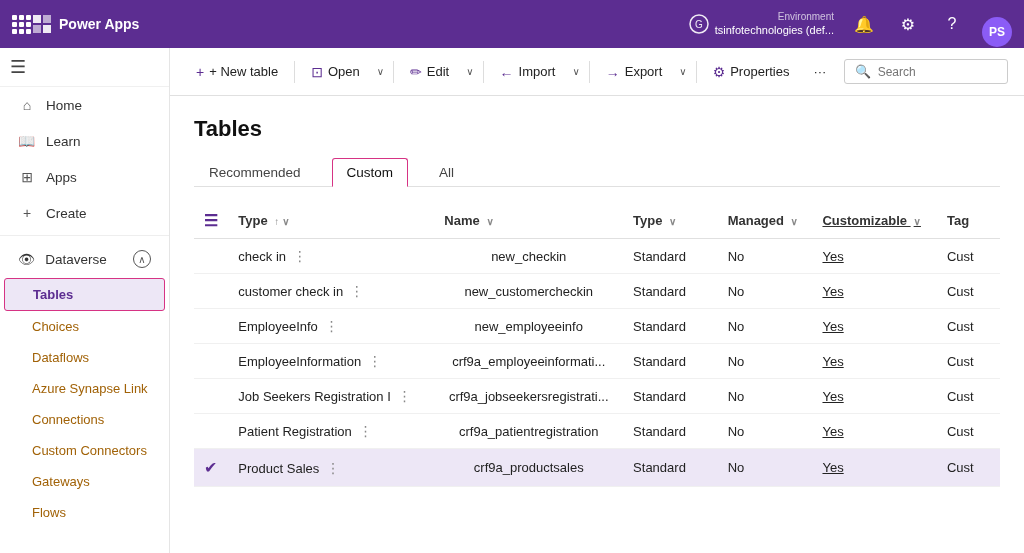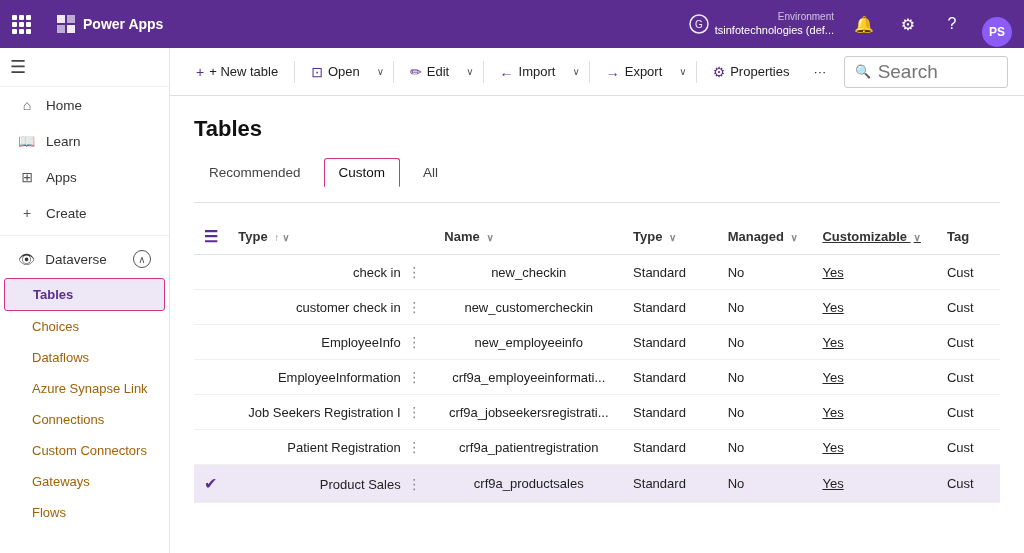--- a/index.html
+++ b/index.html
@@ -8,21 +8,21 @@
     
     .topbar {
       background: #5c2d91;
       height: 48px;
       display: flex;
       align-items: center;
       padding: 0 12px;
       gap: 10px;
       flex-shrink: 0;
     }
-    .topbar-left { display: flex; align-items: center; gap: 26px; flex: 1; }
+    .topbar-left { display: flex; align-items: center; gap: 2px; flex: 1; }
     .topbar-logo { color: white; font-size: 14px; font-weight: 600; display: flex; align-items: center; gap: 8px; }
     .topbar-waffle { display: grid; grid-template-columns: repeat(3,5px); gap: 2px; cursor: pointer; }
     .topbar-waffle span { width: 5px; height: 5px; background: white; display: block; border-radius: 1px; }
     .topbar-right { display: flex; align-items: center; gap: 16px; }
     .env-info { color: white; font-size: 11px; text-align: right; line-height: 1.3; }
     .env-label { font-size: 10px; opacity: 0.7; }
     .topbar-icon { color: white; font-size: 16px; cursor: pointer; width: 28px; height: 28px; display: flex; align-items: center; justify-content: center; border-radius: 3px; }
     .avatar { width: 30px; height: 30px; border-radius: 50%; background: #8b5cf6; color: white; display: flex; align-items: center; justify-content: center; font-size: 12px; font-weight: 600; cursor: pointer; margin-top: 16px; }
 
     
@@ -118,28 +118,28 @@
       align-items: center;
       gap: 6px;
       border: 1px solid #ccc;
       border-radius: 3px;
       padding: 4px 10px;
       font-size: 13px;
       color: #555;
       min-width: 160px;
       cursor: text;
     }
-    .toolbar-search input { border: none; outline: none; font-size: 19px; color: #404040; width: 120px; background: transparent; }
+    .toolbar-search input { border: none; outline: none; font-size: 12px; color: #404040; width: 120px; background: transparent; }
 
     
     .page-content { flex: 1; overflow-y: auto; padding: 20px 24px; background: #fff; }
     .page-title { font-size: 22px; font-weight: 600; color: #111; margin-bottom: 16px; }
 
     
-    .tabs { display: flex; align-items: center; gap: 8px; margin-bottom: 16px; border-bottom: 1px solid #e0e0e0; padding-bottom: 16px; }
+    .tabs { display: flex; align-items: center; gap: 16px; margin-bottom: 16px; border-bottom: 1px solid #e0e0e0; padding-bottom: 0; }
     .tab {
       padding: 6px 14px;
       font-size: 13.5px;
       cursor: pointer;
       color: #444;
       border-radius: 3px 3px 0 0;
       border: 1px solid transparent;
       margin-bottom: -1px;
     }
     .tab.active-tab {
@@ -159,21 +159,21 @@
       color: #333;
       border-bottom: 1px solid #e0e0e0;
       user-select: none;
       white-space: nowrap;
     }
     .data-table thead th .sort-arrow { font-size: 10px; color: #888; margin-left: 3px; }
     .data-table tbody tr { border-bottom: 1px solid #f0f0f0; }
     .data-table tbody tr.selected-row { background: #ede7f6; }
     .data-table tbody td { padding: 9px 10px; color: #222; vertical-align: middle; }
     .col-icon { width: 30px; }
-    .col-table { min-width: 180px; text-align: right; }
+    .col-table { min-width: 180px; }
     .col-name { min-width: 160px; text-align: center; }
     .col-type { min-width: 90px; }
     .col-managed { min-width: 80px; }
     .col-custom { min-width: 100px; text-decoration: underline; }
     .col-tag { min-width: 60px; }
     .row-menu-icon { color: #888; cursor: pointer; font-size: 14px; padding: 0 3px; }
     .check-icon { color: #5c2d91; font-size: 16px; }
     .th-check { width: 30px; text-align: center; }
     .th-icon { color: #5c2d91; font-size: 16px; cursor: pointer; }
   </style>

